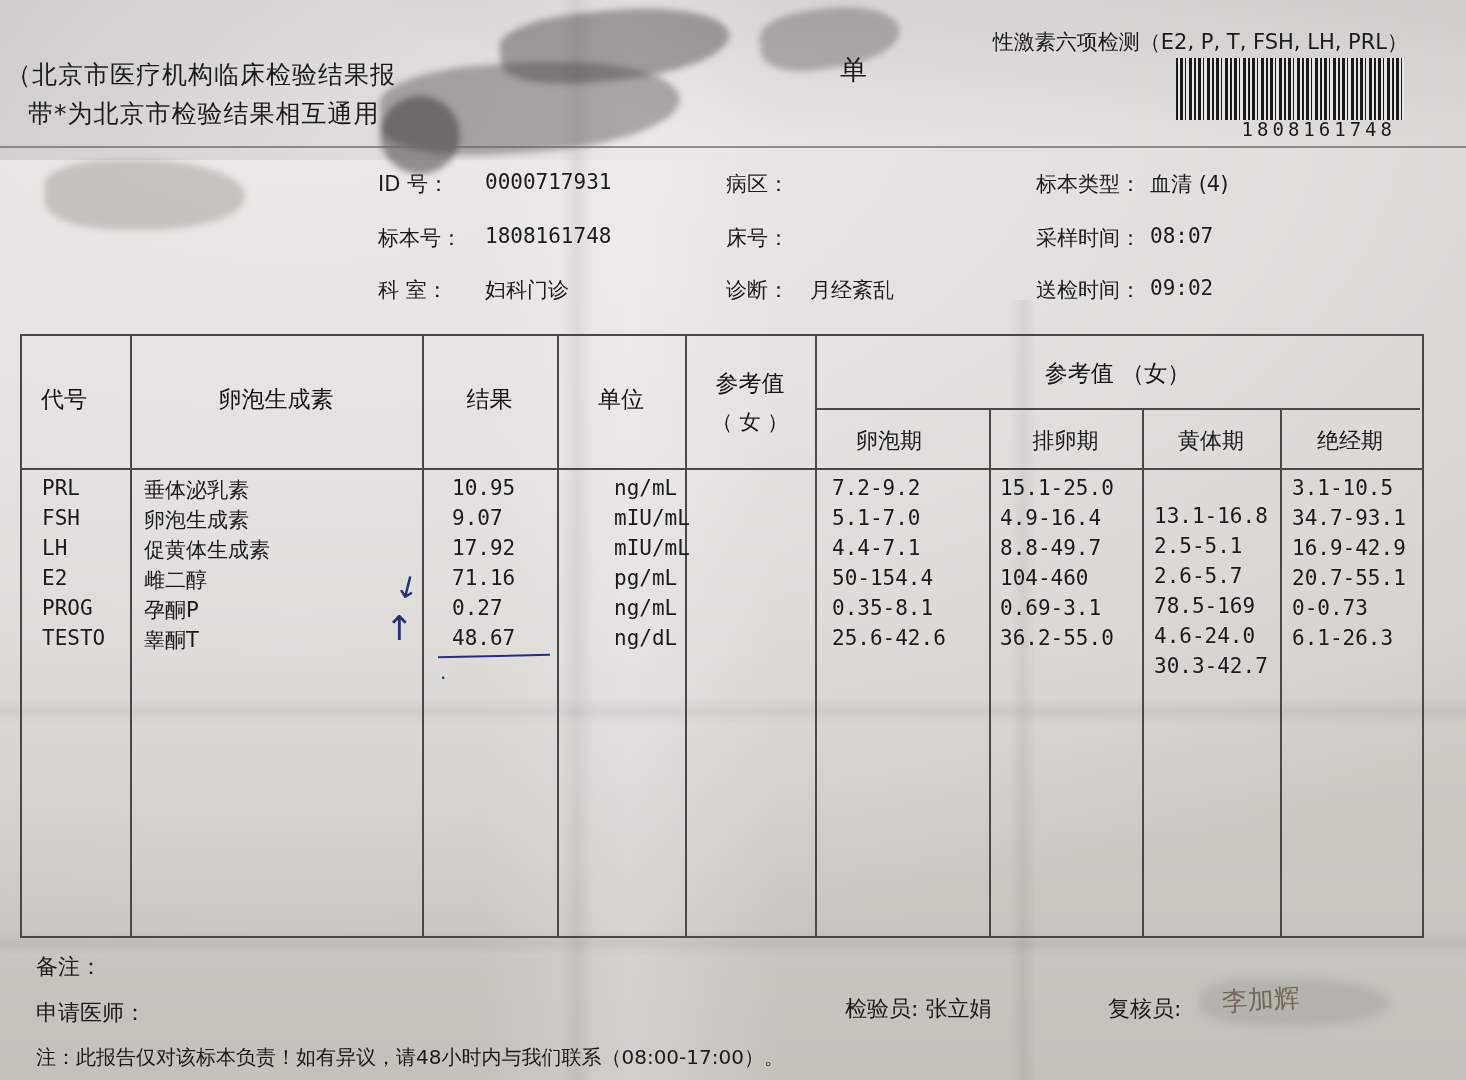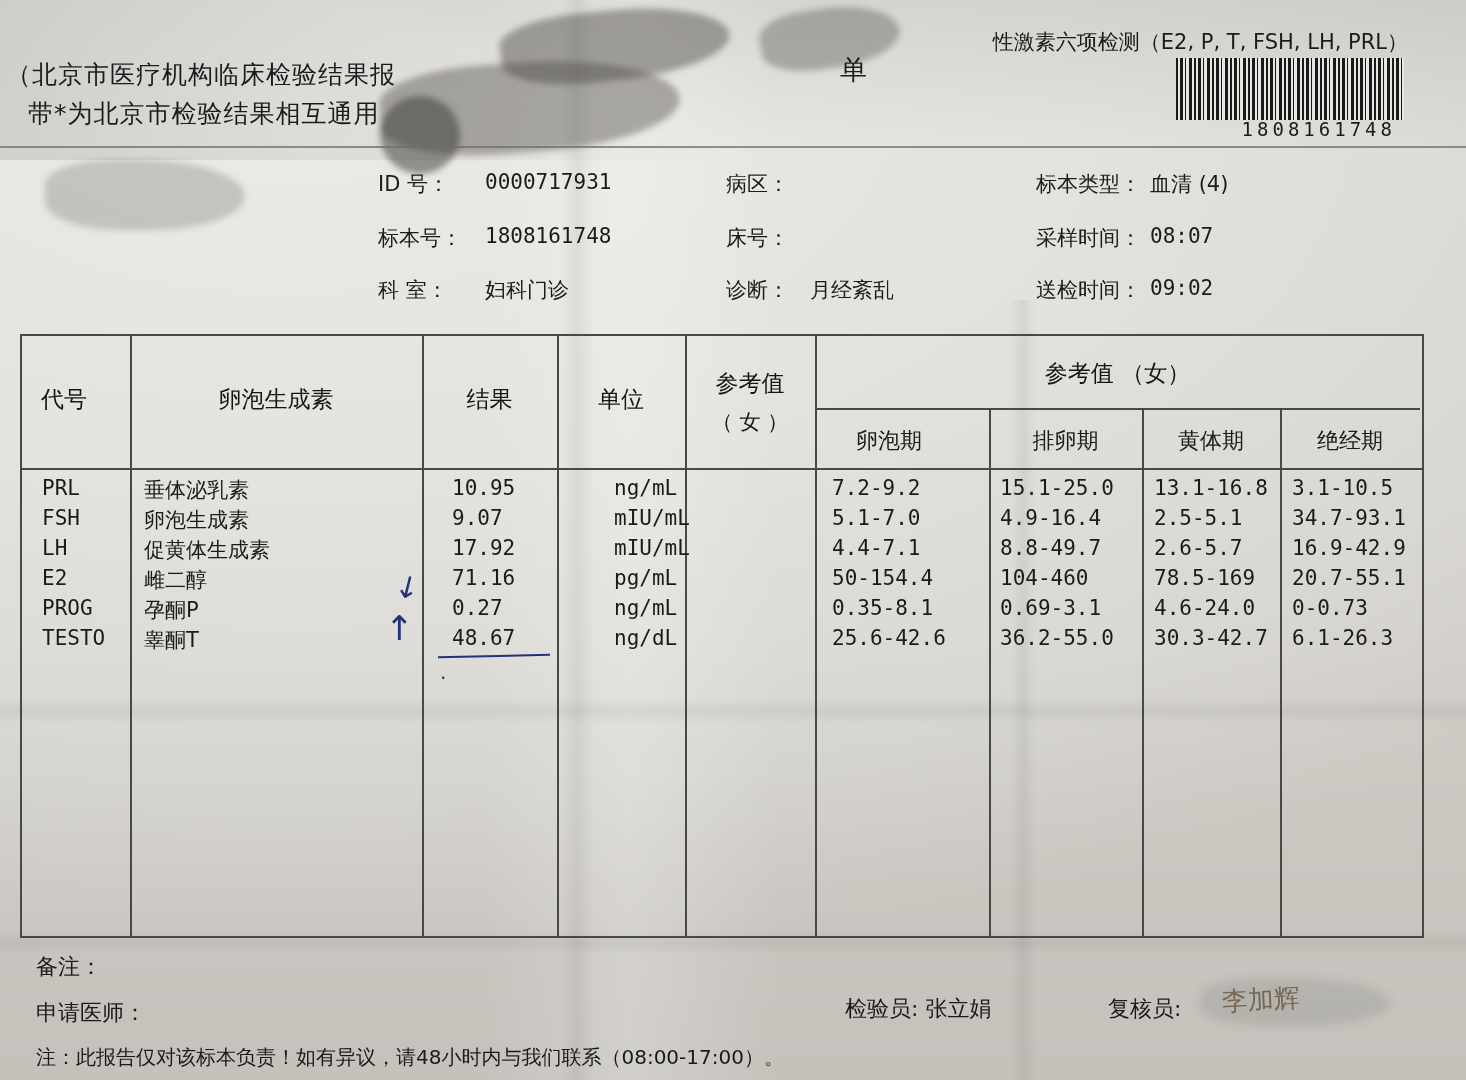--- a/index.html
+++ b/index.html
@@ -129,21 +129,21 @@
 
   .body-rows { position: absolute; left: 0; top: 140px; width: 100%; }
   .brow { position: relative; height: 30px; }
   .cell { position: absolute; font-size: 21px; white-space: nowrap; }
   .c-code   { left: 20px;  font-family: "DejaVu Sans Mono", monospace; }
   .c-name   { left: 122px; font-family: "DejaVu Sans", sans-serif; }
   .c-result { left: 430px; font-family: "DejaVu Sans Mono", monospace; }
   .c-unit   { left: 548px; font-family: "DejaVu Sans Mono", monospace; margin-left: 44px; }
   .c-r1     { left: 810px; font-family: "DejaVu Sans Mono", monospace; }
   .c-r2     { left: 978px; font-family: "DejaVu Sans Mono", monospace; }
-  .c-r3     { left: 1132px; font-family: "DejaVu Sans Mono", monospace; }
+  .c-r3     { left: 1132px; font-family: "DejaVu Sans Mono", monospace; margin-top: 28px; }
   .c-r4     { left: 1270px; font-family: "DejaVu Sans Mono", monospace; }
 
   
   .pen { position: absolute; color: #25307a; font-family: "DejaVu Sans", sans-serif; }
   #pen-down { left: 395px; top: 570px; font-size: 30px; transform: rotate(14deg); }
   #pen-up { left: 385px; top: 608px; font-size: 34px; }
   #pen-underline {
     position: absolute; left: 438px; top: 655px; width: 112px; height: 2px;
     background: #25307a; transform: rotate(-1.2deg);
   }

